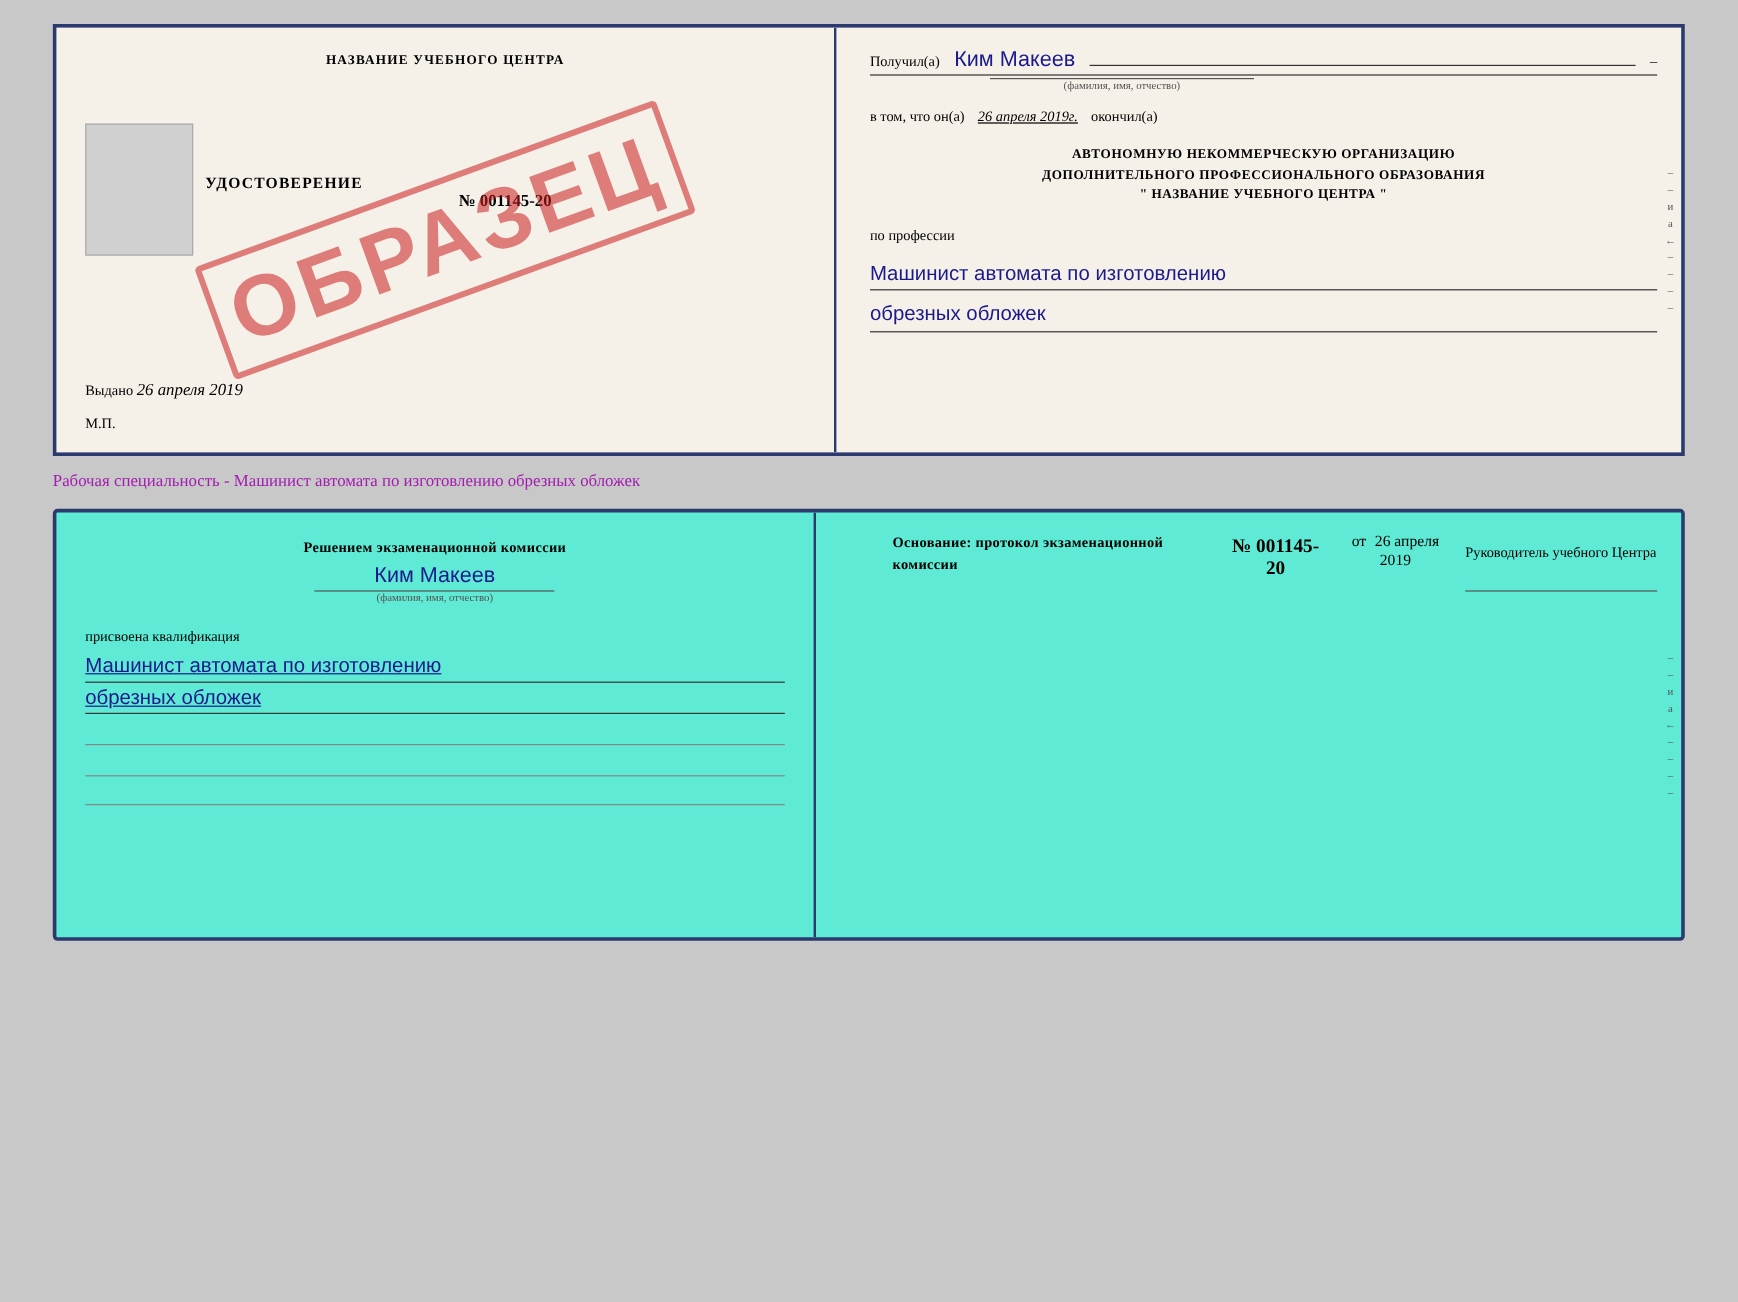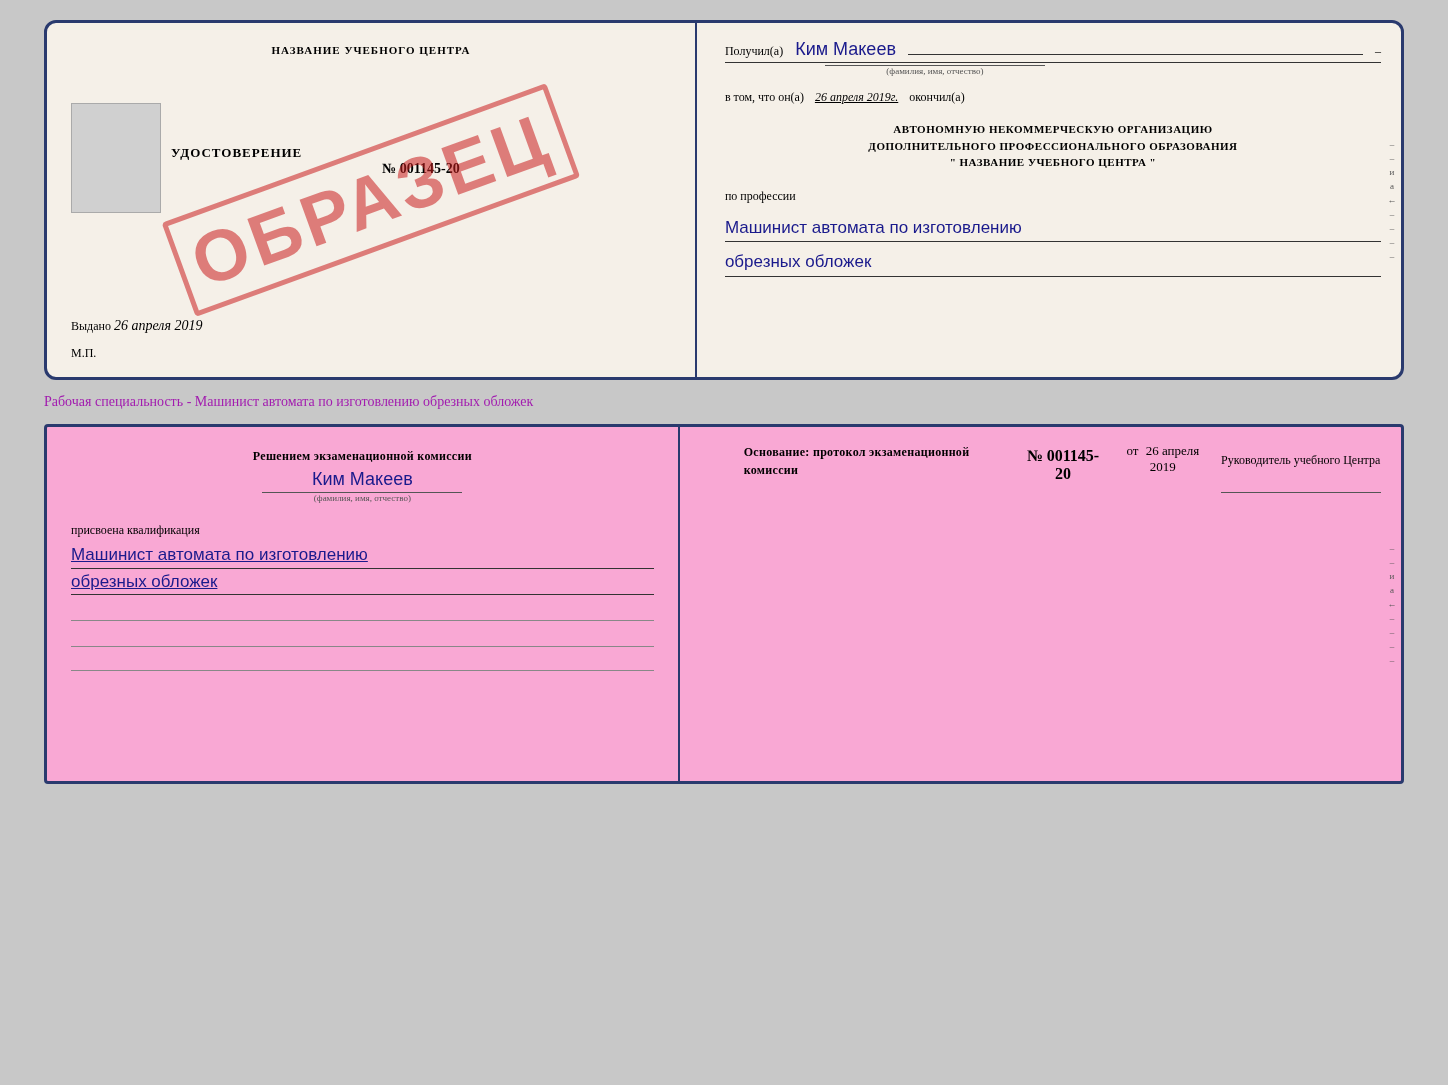--- a/index.html
+++ b/index.html
@@ -21,21 +21,21 @@
       flex-direction: column;
       gap: 10px;
     }
 
     
     .cert-book {
       display: flex;
       width: 100%;
       background: #f5f0e8;
       border: 3px solid #2a3a6e;
-      border-radius: 12px;
+      border-radius: 0;
       min-height: 360px;
       position: relative;
       overflow: hidden;
     }
 
     .cert-left {
       width: 48%;
       border-right: 2px solid #2a3a6e;
       padding: 20px 24px 16px 24px;
       display: flex;
@@ -196,21 +196,21 @@
     .specialty-text {
       font-size: 14px;
       color: #a21caf;
       padding: 4px 0;
     }
 
     
     .qual-book {
       display: flex;
       width: 100%;
-      background: #f9a8d4;
+      background: #5eead4;
       border: 3px solid #2a3a6e;
       border-radius: 4px;
       min-height: 360px;
       overflow: hidden;
     }
 
     .qual-left {
       width: 48%;
       border-right: 2px solid #2a3a6e;
       padding: 20px 24px 16px 24px;

